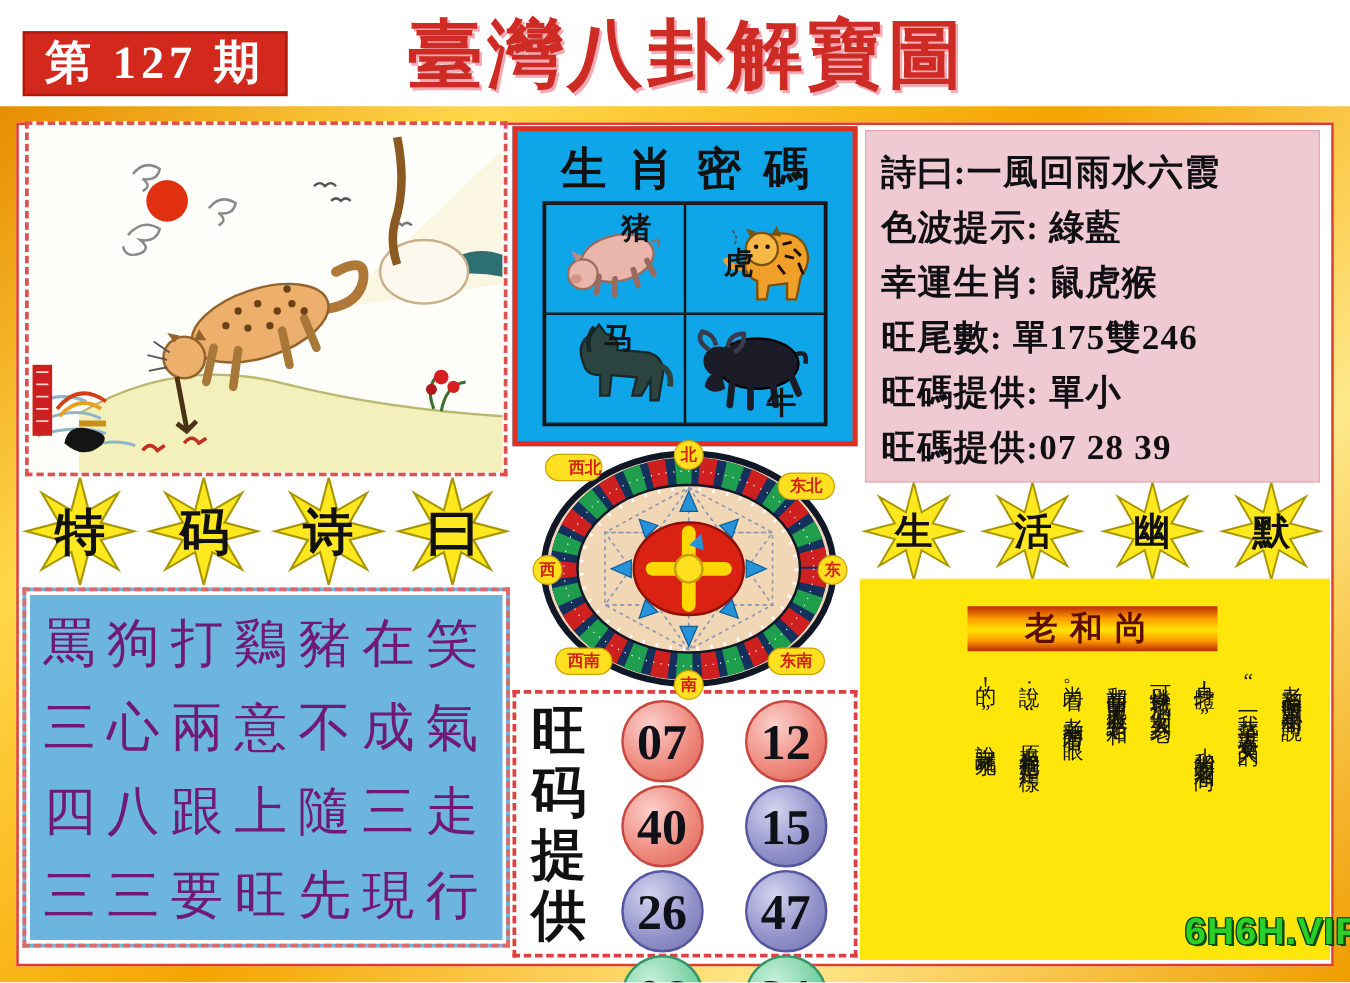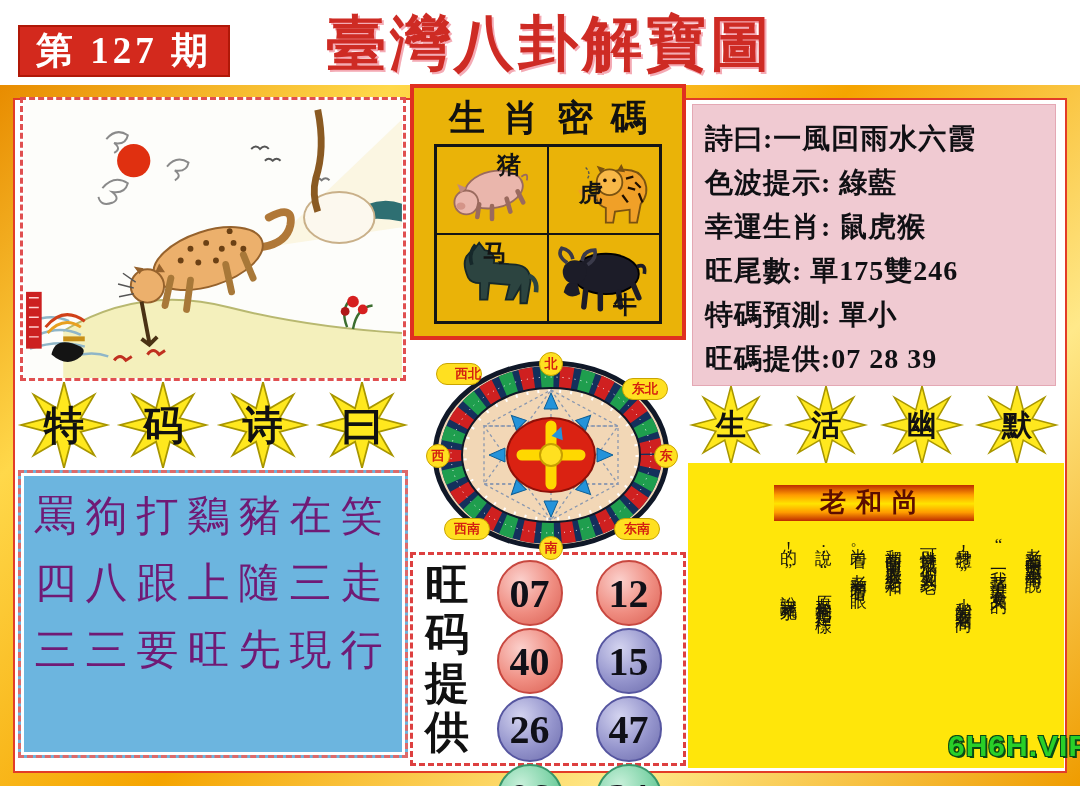--- a/index.html
+++ b/index.html
@@ -38,21 +38,21 @@
   .stars1 .ch{font-size:40px;}
   .stars2 .star{width:86px;height:78px;}
   .stars2 .ch{font-size:30px;}
 
   .blue-box{left:18px;top:470px;width:390px;height:288px;background:#6cb5df;
             border:3px dashed #dd6a6a;box-shadow:0 0 0 3px #ffffff inset;
             text-align:center;padding-top:10px;}
   .blue-box .line{font-size:42px;line-height:67px;color:#701a75;letter-spacing:9px;font-weight:500;}
 
   
-  .zodiac-box{left:410px;top:84px;width:276px;height:256px;background:#eab308;
+  .zodiac-box{left:410px;top:101px;width:276px;height:256px;background:#0ea5e9;
               border:4px solid #e03020;}
   .zodiac-title{position:absolute;left:0;top:6px;width:100%;text-align:center;
                 font-size:36px;font-weight:bold;color:#111;letter-spacing:18px;text-indent:18px;}
   .zgrid{position:absolute;left:20px;right:20px;top:56px;bottom:12px;border:2px solid #151515;
          display:grid;grid-template-columns:1fr 1fr;grid-template-rows:1fr 1fr;}
   .zcell{position:relative;border:1px solid #151515;overflow:hidden;}
   .zcell svg{position:absolute;left:0;top:0;width:100%;height:100%;}
   .zlabel{position:absolute;font-size:24px;font-weight:bold;color:#141414;z-index:2;}
   .zl-pig{top:2px;right:26px;}
   .zl-tiger{bottom:24px;left:30px;}
@@ -199,20 +199,21 @@
     <div class="star">
       <svg viewBox="0 0 100 100" width="96" height="86">
           <polygon points="50,0 58,30.6 85.4,14.6 69.4,42 100,50 69.4,58 85.4,85.4 58,69.4 50,100 42,69.4 14.6,85.4 30.6,58 0,50 30.6,42 14.6,14.6 42,30.6" fill="#ffe81e" stroke="#a89600" stroke-width="2"></polygon>
         </svg>
       <span class="ch">曰</span>
     </div>
   </div>
 
   <div class="abs blue-box">
     <div class="line">罵狗打鷄豬在笑</div>
+    <div class="line">三心兩意不成氣</div>
     <div class="line">四八跟上隨三走</div>
     <div class="line">三三要旺先現行</div>
   </div>
 
   <div class="abs zodiac-box">
     <div class="zodiac-title">生肖密碼</div>
     <div class="zgrid">
       <div class="zcell">
         <span class="zlabel zl-pig">猪</span>
         <svg viewBox="0 0 120 85">
@@ -334,21 +335,21 @@
       <div class="ball r3">34</div>
       <div class="ball r3">44</div>
     </div>
   </div>
 
   <div class="abs pink-box">
     <div class="line">詩曰:一風回雨水六霞</div>
     <div class="line">色波提示: 綠藍</div>
     <div class="line">幸運生肖: 鼠虎猴</div>
     <div class="line">旺尾數: 單175雙246</div>
-    <div class="line">特碼預測: 單小</div>
+    <div class="line">旺碼提供: 單小</div>
     <div class="line">旺碼提供:07 28 39</div>
   </div>
 
   <div class="abs stars-row stars2">
     <div class="star">
       <svg viewBox="0 0 100 100" width="86" height="78">
           <polygon points="50,0 58,30.6 85.4,14.6 69.4,42 100,50 69.4,58 85.4,85.4 58,69.4 50,100 42,69.4 14.6,85.4 30.6,58 0,50 30.6,42 14.6,14.6 42,30.6" fill="#ffe81e" stroke="#a89600" stroke-width="2"></polygon>
         </svg>
       <span class="ch">生</span>
     </div>

